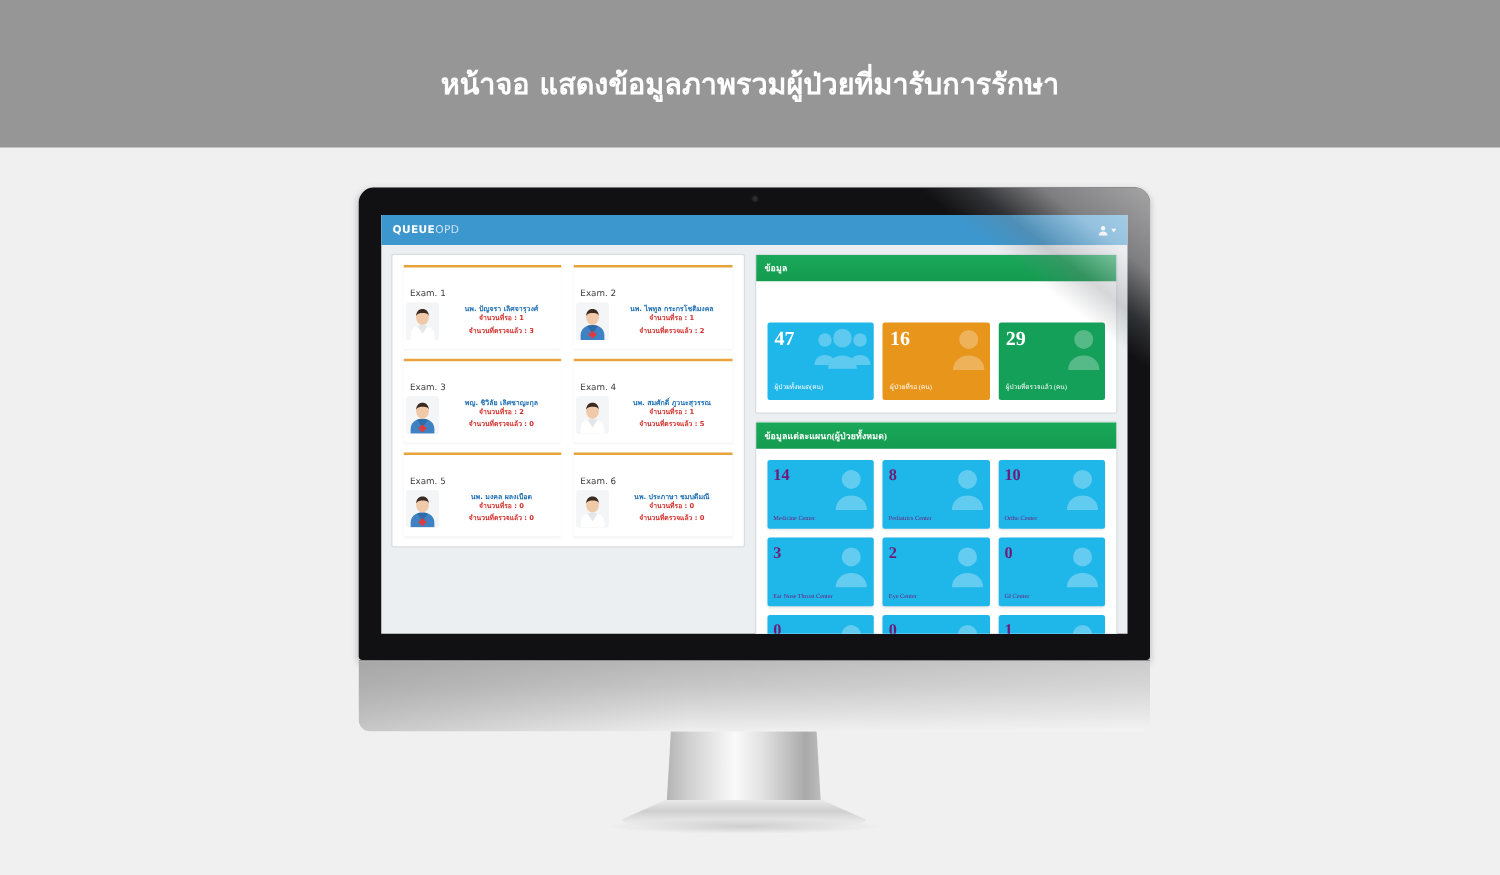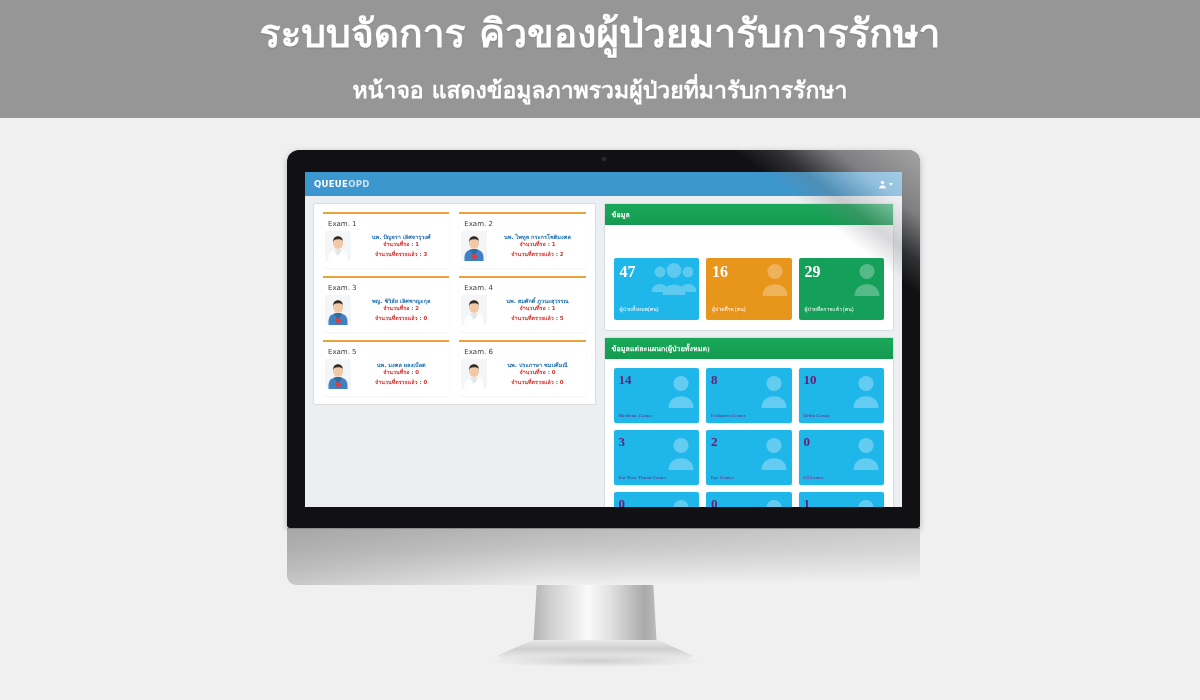--- a/index.html
+++ b/index.html
@@ -91,21 +91,21 @@
   }
 
   
   .appbar {
     height: 24px; background: #3c97ce;
     display: flex; align-items: center; justify-content: space-between;
     padding: 0 9px;
   }
   .logo { font-size: 8.5px; letter-spacing: .3px; }
   .logo b { color:#ffffff; font-weight: 800; }
-  .logo span { color:#cfe4f2; font-weight: 700; }
+  .logo span { color:#cfe4f2; font-weight: 400; }
   .user-area { display: flex; align-items: center; gap: 2px; }
   .user-icon { width: 9px; height: 9px; display:block; }
   .caret { width: 0; height: 0; border-left: 2.5px solid transparent;
            border-right: 2.5px solid transparent; border-top: 3px solid #ffffff; }
 
   .app-body { display: flex; gap: 8px; padding: 7px 8px; height: 311px; }
   .col-left  { width: 290px; }
   .col-right { width: 298px; font-family: Liberation Serif, serif; }
 
   .panel { background:#ffffff; border:1px solid #d9dde0; border-radius:2px; }
@@ -120,21 +120,21 @@
   
   .exam-grid {
     display:grid; grid-template-columns: 1fr 1fr; gap: 8px 10px;
     padding: 8px 9px;
   }
   .exam-card {
     border-top: 2px solid #e8a33d;
     background:#fff; padding: 5px 2px 7px 2px;
     box-shadow: 0 1px 2px rgba(0,0,0,.05);
   }
-  .exam-title { font-size:7px; color:#3c3c3c; margin: 1px 0 3px 3px; }
+  .exam-title { font-size:7px; color:#3c3c3c; margin: 12px 0 3px 3px; }
   .exam-body { display:flex; align-items:center; gap:4px; }
   .doc-photo {
     width:26px; height:30px; flex:0 0 26px; border-radius:2px;
     background:#f3f4f6; position:relative; overflow:hidden;
   }
   .doc-info { flex:1; text-align:center; line-height:1.45; }
   .doc-name { font-size:5.6px; color:#1f6fb2; font-weight:bold; display:block; white-space:nowrap;}
   .doc-stat { font-size:5.4px; color:#d2322d; font-weight:bold; display:block; white-space:nowrap;}
   .doc-stat.gap { margin-top:2.5px; }
 
@@ -157,21 +157,20 @@
   }
   .dept-num { font-size:13px; font-weight:bold; line-height:1; position:relative; z-index:2; }
   .dept-lbl { font-size:5px; position:absolute; left:5px; bottom:5px; z-index:2; white-space:nowrap; }
   .dept-art { position:absolute; right:3px; top:6px; opacity:.30; z-index:1; }
   .scroll-gap { height:6px; }
 </style>
 </head>
 <body>
 
 <div class="banner">
-  <div class="banner-title">ระบบจัดการ คิวของผู้ป่วยมารับการรักษา</div>
   <div class="banner-sub">หน้าจอ แสดงข้อมูลภาพรวมผู้ป่วยที่มารับการรักษา</div>
 </div>
 
 <div class="monitor">
   <div class="bezel">
     <div class="webcam"></div>
 
     <div class="screen">
 
       <div class="appbar">

